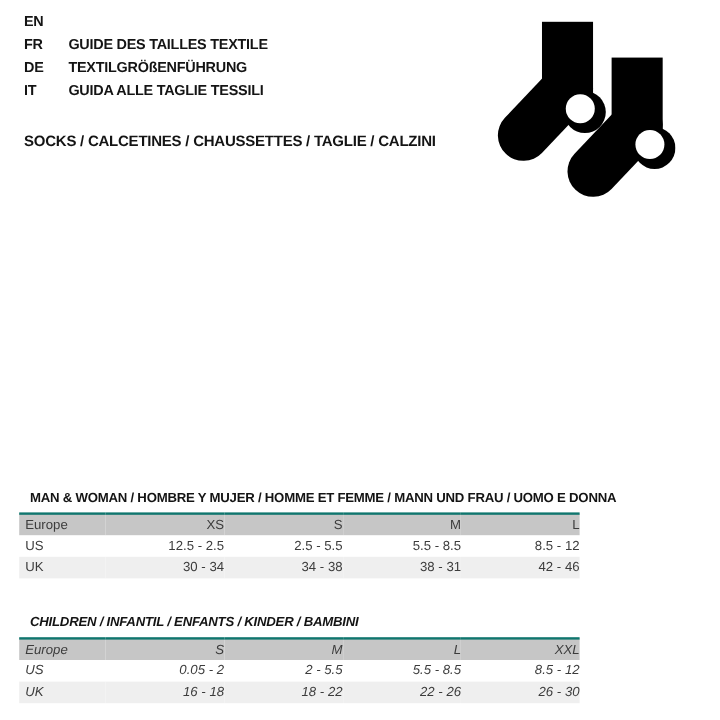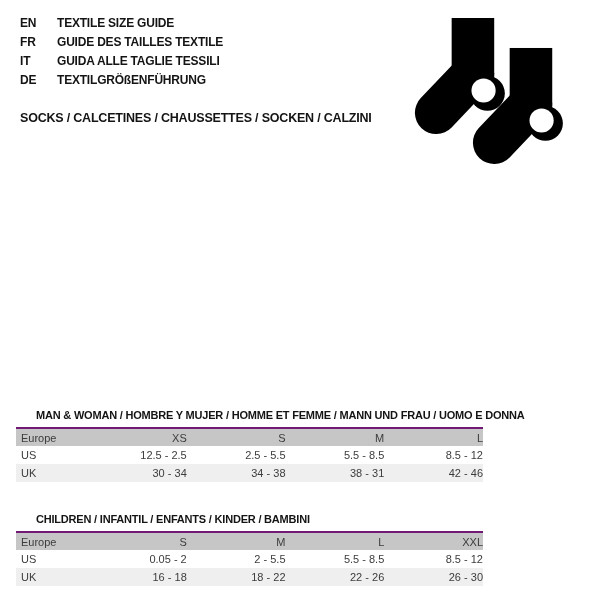--- a/index.html
+++ b/index.html
@@ -9,86 +9,85 @@
     width: 600px;
     height: 600px;
     background: #ffffff;
     font-family: "Liberation Sans", sans-serif;
     color: #111;
     overflow: hidden;
   }
 
   
   .lang-list { position: absolute; left: 20px; top: 11px; }
-  .lang-row { display: flex; height: 19px; align-items: flex-end; }
+  .lang-row { display: flex; height: 19px; align-items: flex-start; }
   .lang-code, .lang-label {
     font-weight: bold; font-size: 12px; letter-spacing: -0.2px; color: #141414;
     white-space: nowrap;
   }
   .lang-code { width: 37px; }
 
   
   .category-heading {
     position: absolute; left: 20px; top: 111px;
     font-weight: bold; font-size: 12.5px; letter-spacing: -0.2px; color: #141414;
     white-space: nowrap;
   }
 
   
   .socks-icon-box { position: absolute; left: 408px; top: 18px; width: 155px; height: 147px; }
 
   
   .size-table-section { position: absolute; left: 16px; width: 467px; }
   #table-man { top: 409px; }
-  #table-children { top: 513px; }
+  #table-children { top: 513px; font-style: italic; }
   .tbl-title {
     font-weight: bold; font-size: 11px; line-height: 13px; letter-spacing: -0.2px;
-    color: #141414; margin: 0 0 5px 20px; white-space: nowrap;
+    color: #141414; margin: 0 0 5px 9px; white-space: nowrap;
   }
   table.size-table {
     width: 100%; border-collapse: collapse; table-layout: fixed;
     font-size: 11px; color: #3c3c3c;
   }
   table.size-table col.c-label { width: 72px; }
   table.size-table thead tr {
     background: #c6c6c6;
-    border-top: 2px solid #701a75;
+    border-top: 2px solid #0f766e;
   }
   table.size-table th, table.size-table td {
     height: 18px; padding: 0; font-weight: normal; text-align: right;
     white-space: nowrap;
   }
   table.size-table th.left { text-align: left; padding-left: 5px; }
   table.size-table tbody tr.alt { background: #efefef; }
 </style>
 </head>
 <body>
 
 <div class="canvas">
 
   <div class="lang-list">
     <div class="lang-row">
       <span class="lang-code">EN</span>
-      <span class="lang-label">TEXTILE SIZE GUIDE</span>
     </div>
     <div class="lang-row">
       <span class="lang-code">FR</span>
       <span class="lang-label">GUIDE DES TAILLES TEXTILE</span>
     </div>
     <div class="lang-row">
+      <span class="lang-code">DE</span>
+      <span class="lang-label">TEXTILGRÖßENFÜHRUNG</span>
+    </div>
+    <div class="lang-row">
       <span class="lang-code">IT</span>
       <span class="lang-label">GUIDA ALLE TAGLIE TESSILI</span>
     </div>
-    <div class="lang-row">
-      <span class="lang-code">DE</span>
-      <span class="lang-label">TEXTILGRÖßENFÜHRUNG</span>
-    </div>
   </div>
 
-  <div class="category-heading">SOCKS / CALCETINES / CHAUSSETTES / SOCKEN / CALZINI</div>
+  <div class="category-heading">SOCKS / CALCETINES / CHAUSSETTES / TAGLIE / CALZINI</div>
 
   <div class="socks-icon-box">
     <svg width="155" height="147" viewBox="0 0 160 152" xmlns="http://www.w3.org/2000/svg">
       <defs>
         <g id="sock">
           <line x1="67" y1="58" x2="29" y2="98" stroke="#000000" stroke-width="44" stroke-linecap="round"></line>
           <rect x="45" y="0" width="44" height="64" fill="#000000"></rect>
           <circle cx="82" cy="78" r="18" fill="#000000"></circle>
           <circle cx="78" cy="75" r="12.5" fill="#ffffff"></circle>
         </g>

